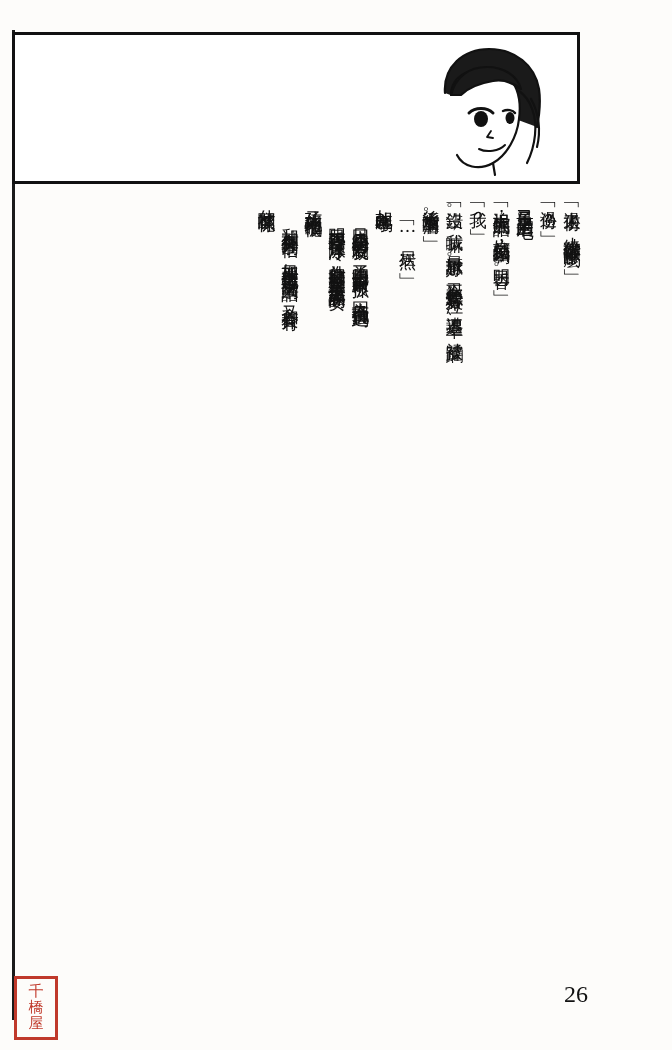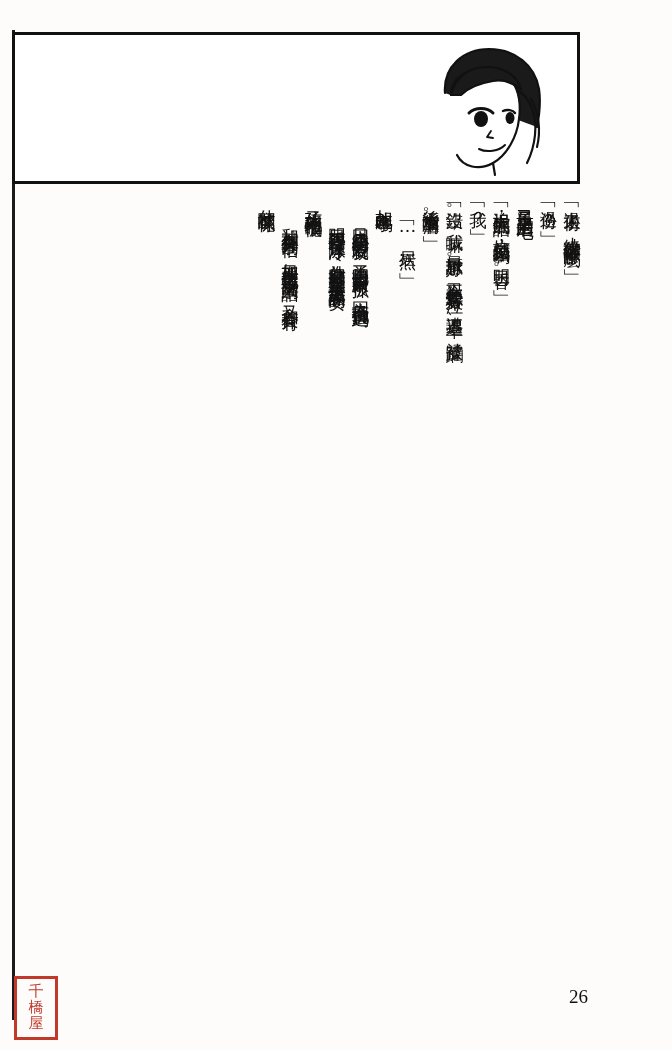--- a/index.html
+++ b/index.html
@@ -78,21 +78,21 @@
     white-space: pre;
   }
 
   .col.indent-1 { padding-top: 18px; }
 
   
   .page-number {
     position: absolute;
     right: 84px;
     bottom: 42px;
-    font-size: 19px;
+    font-size: 24px;
     font-family: "Liberation Serif", serif;
     color: #111111;
   }
 
   
   .seal {
     position: absolute;
     left: 14px;
     bottom: 10px;
     width: 44px;

